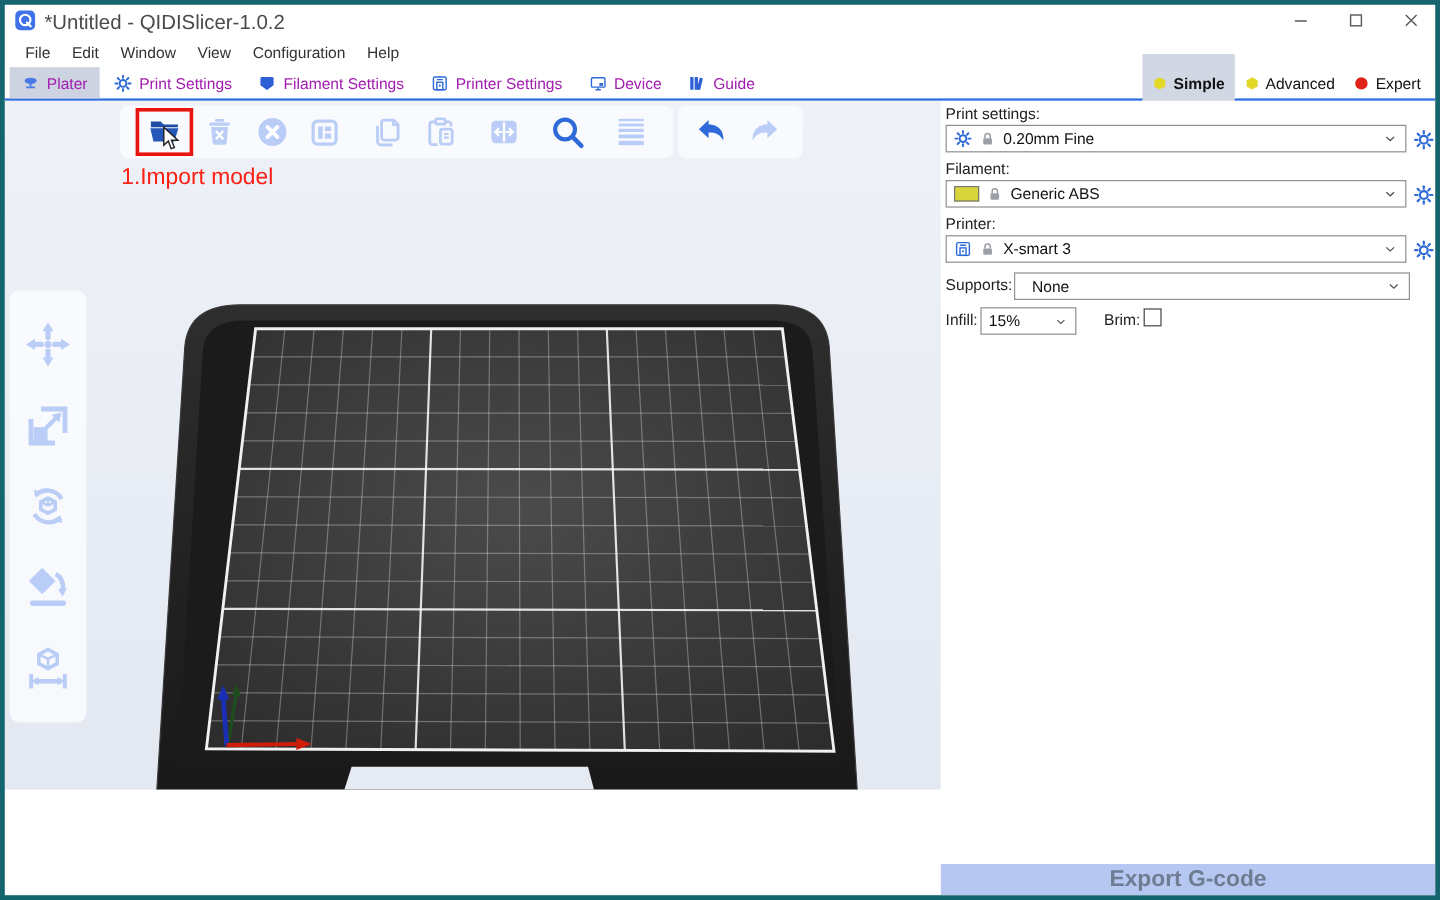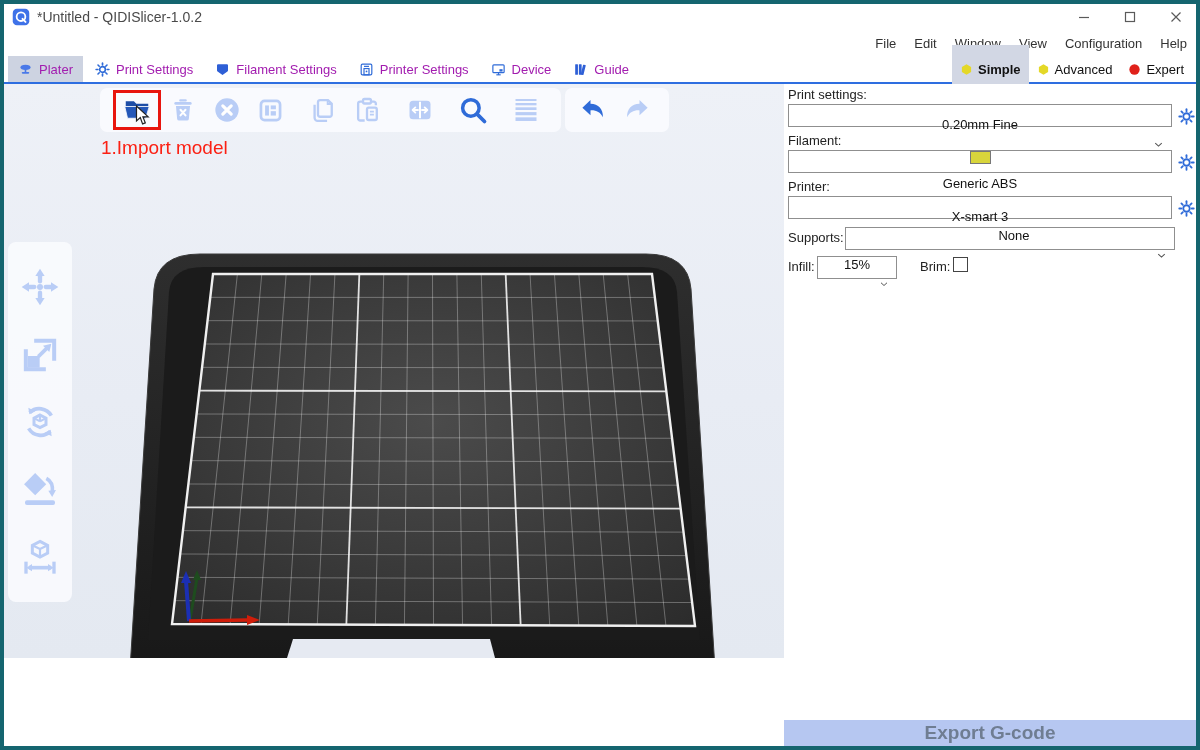--- a/index.html
+++ b/index.html
@@ -2,25 +2,25 @@
 <html><head>
 <meta charset="utf-8">
 <style>
   html,body{margin:0;padding:0;background:#fff;}
   #app{position:relative;width:1200px;height:750px;box-sizing:border-box;
        border:4px solid #15656f;background:#fff;overflow:hidden;
        font-family:"Liberation Sans",sans-serif;-webkit-font-smoothing:antialiased;}
   
   #titlebar{position:absolute;left:0;top:0;width:100%;height:26px;background:#fff;display:flex;align-items:center;}
   #app-logo{position:absolute;left:8px;top:4px;width:18px;height:18px;}
-  #win-title{position:absolute;left:33px;top:5px;font-size:14px;color:#4a4a4a;}
+  #win-title{position:absolute;left:33px;top:5px;font-size:17px;color:#4a4a4a;}
   #win-controls{position:absolute;right:4px;top:0;height:26px;display:flex;}
   .wc{width:32px;height:26px;display:flex;align-items:center;justify-content:center;margin-left:14px;}
   
-  #menubar{position:absolute;left:0;top:26px;width:100%;height:26px;display:flex;align-items:center;padding-left:8px;box-sizing:border-box;justify-content:flex-end;}
+  #menubar{position:absolute;left:0;top:26px;width:100%;height:26px;display:flex;align-items:center;padding-left:8px;box-sizing:border-box;}
   .menu-item{padding:0 9px;font-size:13px;color:#333;}
   
   #tabbar{position:absolute;left:0;top:52px;width:100%;height:28px;box-sizing:border-box;
           border-bottom:2px solid #2e6ee0;display:flex;align-items:center;padding-left:4px;background:#fff;}
   .tab{display:flex;align-items:center;gap:6px;height:26px;padding:0 10px;font-size:13px;color:#a21caf;margin-right:2px;white-space:nowrap;}
   .tab.selected{background:#cdd3e1;}
   #modes{margin-left:auto;display:flex;align-items:center;margin-right:4px;}
   .mode{display:flex;align-items:center;gap:5px;height:24px;padding:12px 8px;font-size:13px;color:#111;white-space:nowrap;}
   .mode.selected{background:#d2d7e4;font-weight:bold;}
   
@@ -36,21 +36,21 @@
   #annotation{position:absolute;left:97px;top:53px;font-size:19px;color:#fb2013;z-index:4;}
   #left-toolbar{position:absolute;left:4px;top:158px;width:64px;height:360px;background:rgba(250,251,254,.9);
                 border-radius:8px;display:flex;flex-direction:column;align-items:center;justify-content:space-evenly;}
   .lti{width:44px;height:44px;display:flex;align-items:center;justify-content:center;}
   #view-editor{position:absolute;left:4px;top:598px;width:58px;height:58px;background:#7b7b7b;display:flex;align-items:center;justify-content:center;}
   #view-preview{position:absolute;left:68px;top:600px;width:56px;height:56px;display:flex;align-items:center;justify-content:center;}
   
   #rightpanel{position:absolute;left:780px;top:80px;width:412px;height:662px;background:#fff;}
   .rp-label{position:absolute;left:4px;font-size:13px;color:#222;white-space:nowrap;}
   .combo{position:absolute;left:4px;width:384px;height:23px;border:1px solid #8f8f8f;background:#fff;
-         display:flex;align-items:center;gap:6px;padding:0 6px;box-sizing:border-box;font-size:13px;color:#111;flex-direction:column;}
+         display:flex;align-items:center;gap:6px;padding:0 6px;box-sizing:border-box;font-size:13px;color:#111;}
   .combo .val{white-space:nowrap;}
   .combo .chev{margin-left:auto;display:flex;}
   .gearbtn{position:absolute;left:393px;width:18px;height:18px;display:flex;align-items:center;justify-content:center;}
   #filament-swatch{width:21px;height:13px;border:1px solid #777;box-sizing:border-box;flex:none;}
   #brim-checkbox{position:absolute;left:169px;top:173px;width:15px;height:15px;border:1px solid #444;background:#fff;box-sizing:border-box;}
   #export-btn{position:absolute;left:0;bottom:0;width:100%;height:26px;background:#b6c7f1;color:#6f7d92;
               font-weight:bold;font-size:19px;display:flex;align-items:center;justify-content:center;}
   svg{display:block;}
 </style>
 </head>

